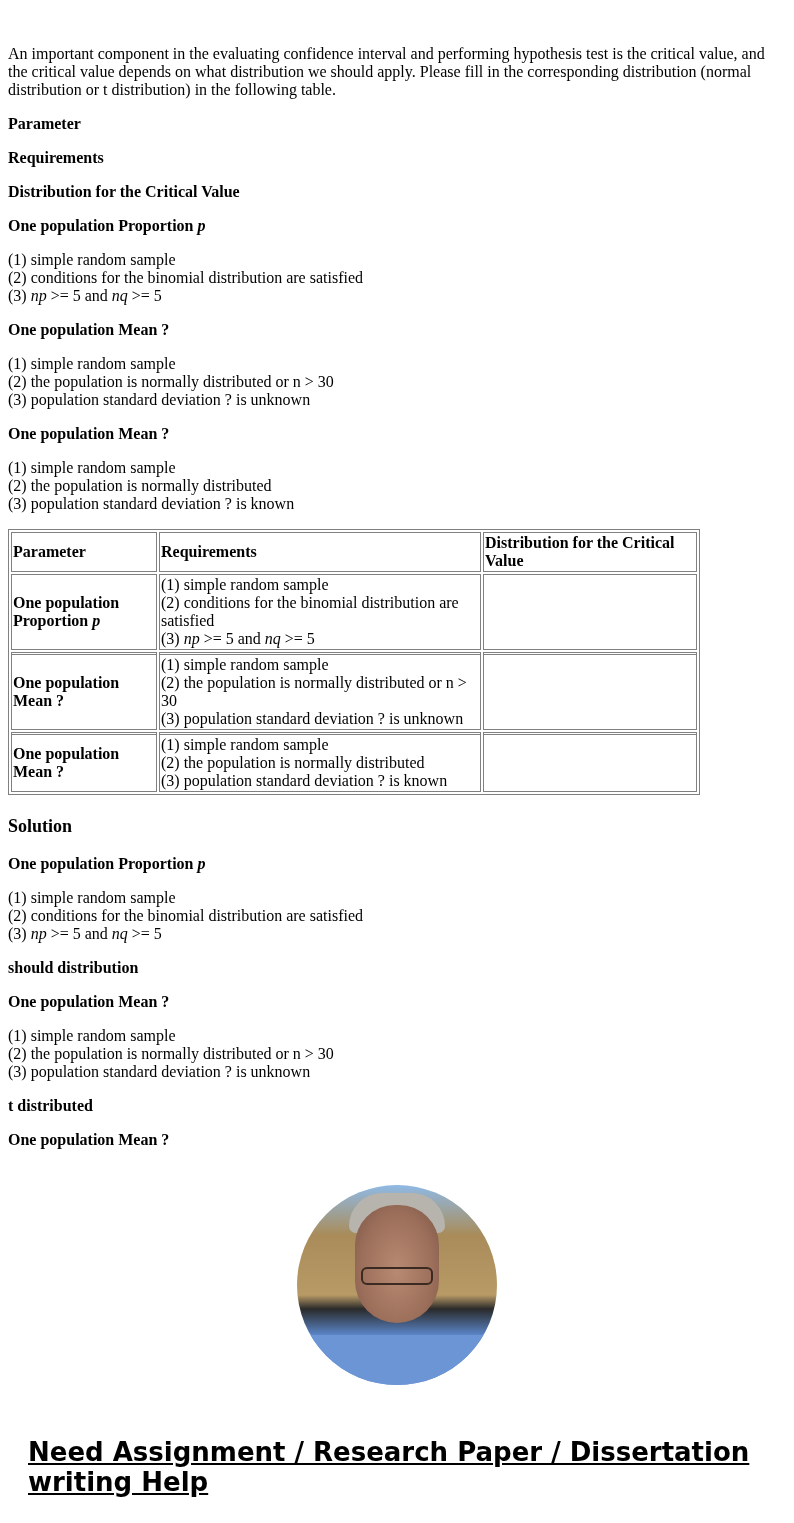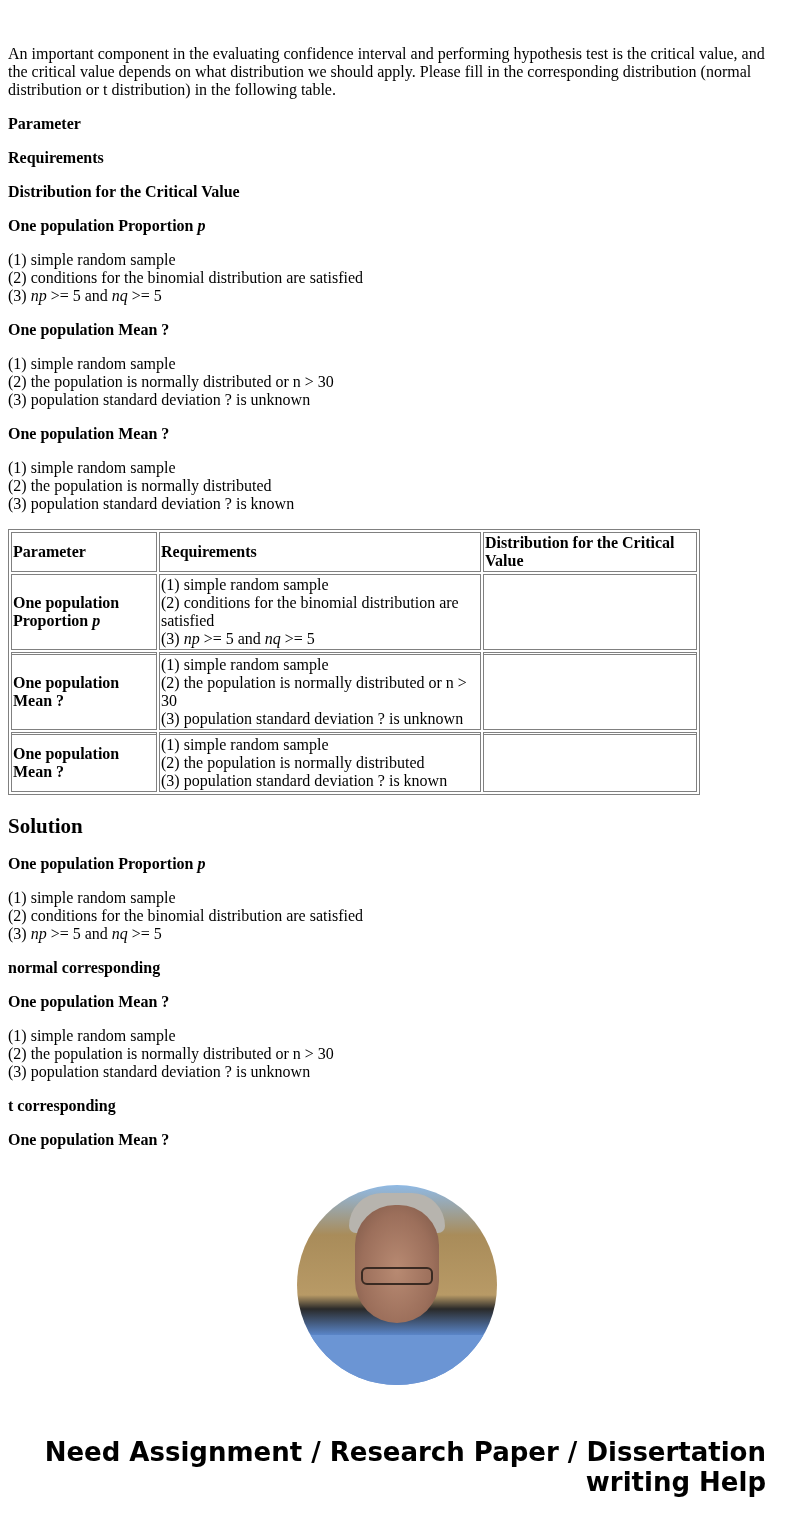--- a/index.html
+++ b/index.html
@@ -8,21 +8,21 @@
       font-family: "Liberation Serif", "DejaVu Serif", serif;
       font-size: 16px;
       line-height: 18px;
       color: #000;
     }
     .content { padding: 8px 8px 0 8px; margin-top: 37px; }
     p { margin: 0 0 16px 0; }
     .intro { margin-bottom: 16px; }
     .bold { font-weight: bold; }
     .lines span { display: block; }
-    h3.solution { font-size: 21px; font-weight: bold; margin: 20px 0 18px 0; line-height: 22px; }
+    h3.solution { font-size: 18px; font-weight: bold; margin: 20px 0 18px 0; line-height: 22px; }
     table.req {
       border: 1px solid #808080;
       border-spacing: 2px;
       margin: 0 0 0 0;
       width: 692px;
     }
     table.req td, table.req th {
       border: 1px solid #808080;
       padding: 1px;
       vertical-align: middle;
@@ -53,23 +53,24 @@
       border: 2px solid #3a2a22; border-radius: 6px; box-sizing: border-box;
     }
     .photo .shirt {
       position: absolute; left: 0; top: 150px; width: 200px; height: 60px; background: #6b95d4;
     }
     .footer {
       font-family: "DejaVu Sans", sans-serif;
       font-weight: bold;
       font-size: 26px;
       line-height: 30px;
-      text-align: right;
+      text-align: left;
       margin-top: 52px;
       padding: 0 20px;
+      text-decoration: underline;
     }
     .footer span { display: block; }
   </style>
 </head>
 <body>
 
 <div class="content">
 
   <p class="intro">An important component in the evaluating confidence interval and performing hypothesis test is the critical value, and the critical value depends on what distribution we should apply. Please fill in the corresponding distribution (normal distribution or t distribution) in the following table.</p>
 
@@ -136,29 +137,29 @@
     </table>
 
   <h3 class="solution">Solution</h3>
 
   <p class="bold"><span>One population Proportion </span><i>p</i></p>
   <p class="lines">
     <span>(1) simple random sample</span>
     <span>(2) conditions for the binomial distribution are satisfied</span>
     <span><span style="display:inline">(3) </span><i>np</i><span style="display:inline"> &gt;= 5 and </span><i>nq</i><span style="display:inline"> &gt;= 5</span></span>
   </p>
-  <p class="bold">normal corresponding</p>
+  <p class="bold">should distribution</p>
 
   <p class="bold">One population Mean ?</p>
   <p class="lines">
     <span>(1) simple random sample</span>
     <span>(2) the population is normally distributed or n &gt; 30</span>
     <span>(3) population standard deviation ? is unknown</span>
   </p>
-  <p class="bold">t corresponding</p>
+  <p class="bold">t distributed</p>
 
   <p class="bold">One population Mean ?</p>
 
   <div class="photo-wrap">
     <div class="photo">
       <div class="hair"></div>
       <div class="face"></div>
       <div class="glasses"></div>
       <div class="shirt"></div>
     </div>

